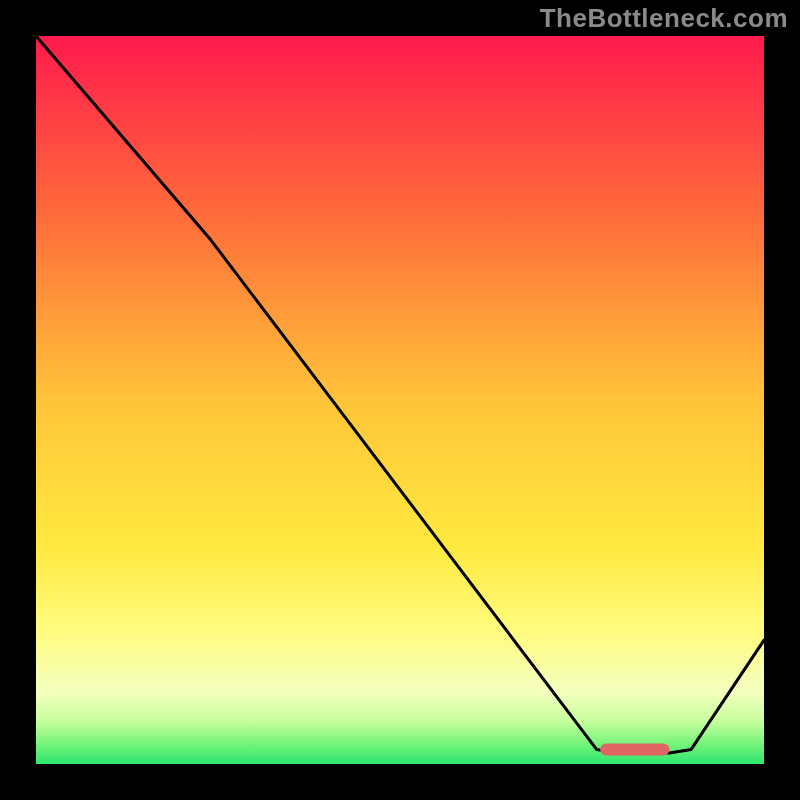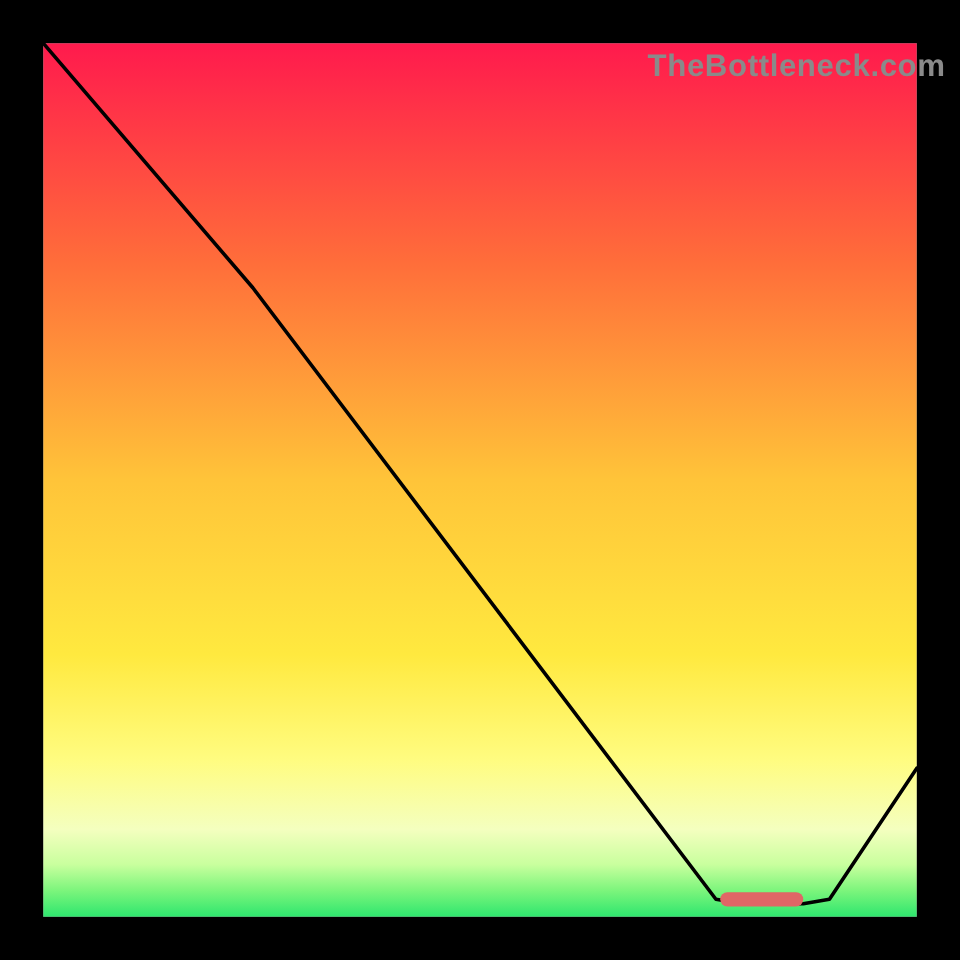--- a/index.html
+++ b/index.html
@@ -18,21 +18,20 @@
   .watermark {
     position: absolute;
     top: 3px;
     right: 12px;
     font-family: Arial, Helvetica, sans-serif;
     font-size: 26px;
     font-weight: bold;
     color: #8a8a8a;
     letter-spacing: 0.5px;
     z-index: 10;
-    margin-top: 36px;
   }
   svg {
     display: block;
   }
 </style>
 </head>
 <body>
 
 <div class="chart-container">
 

